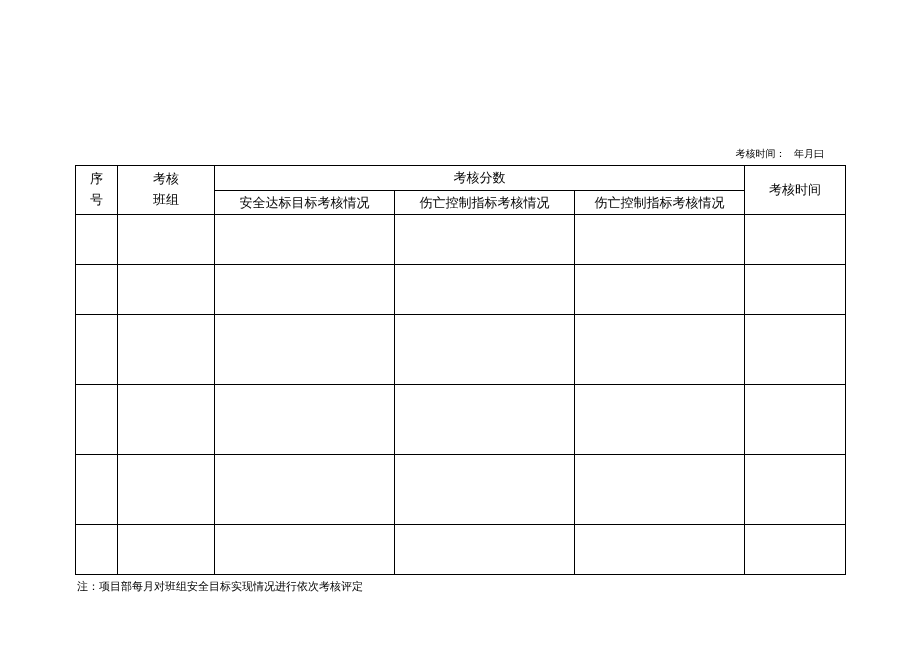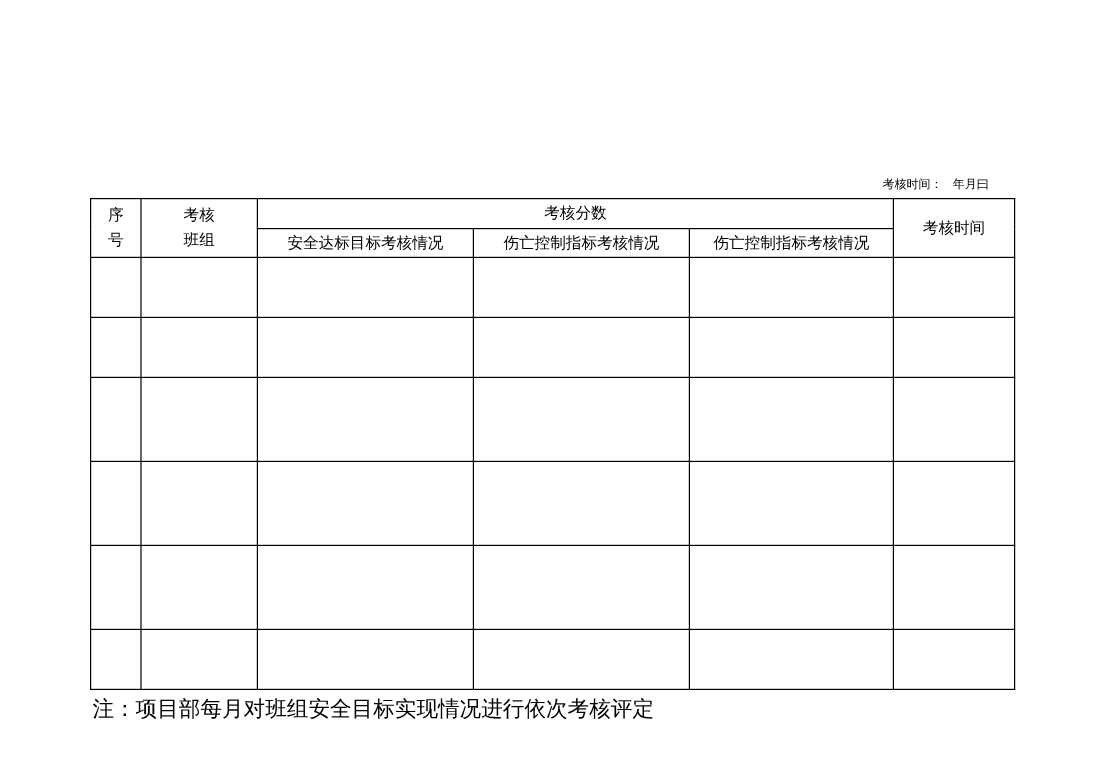--- a/index.html
+++ b/index.html
@@ -51,21 +51,21 @@
     .col-score { width: 101px; }
     .header-row1 td, .header-row1 th { height: 25px; }
     .header-row2 td, .header-row2 th { height: 24px; }
     .data-row td { height: 50px; }
     .data-row-tall td { height: 70px; }
     .seq-cell {
       line-height: 1.6;
     }
     .note {
       margin-top: 4px;
-      font-size: 18px;
+      font-size: 11px;
       padding-left: 2px;
     }
   </style>
 </head>
 <body>
 
 <div class="timestamp-line">
   <span>考核时间：</span>
   <span>年月曰</span>
 </div>

